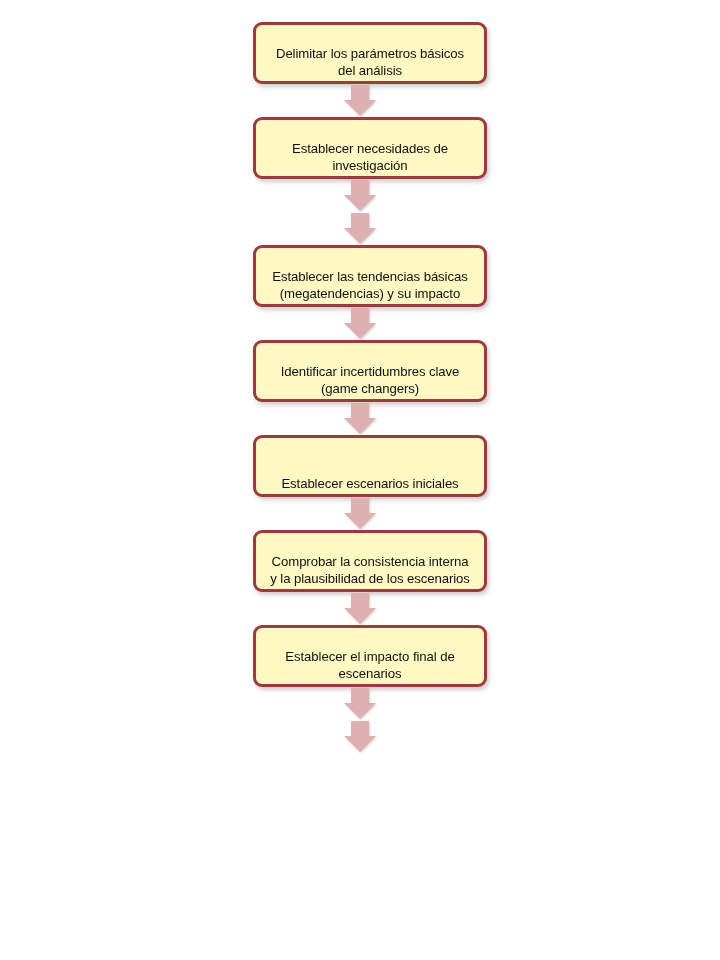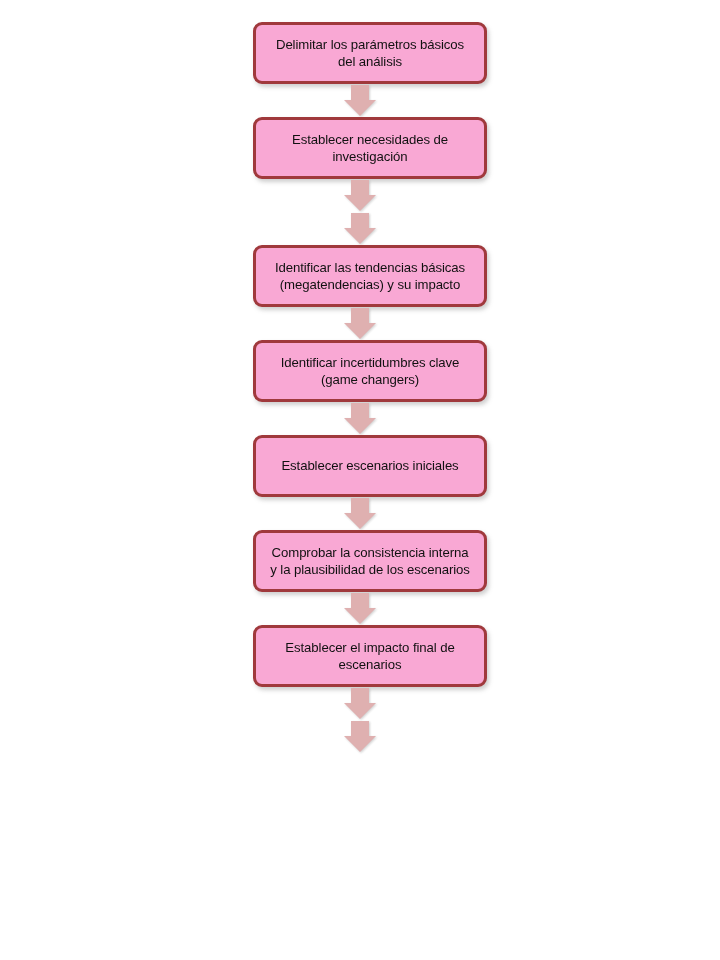--- a/index.html
+++ b/index.html
@@ -39,23 +39,23 @@
     width: 100%;
   }
 
   .step-box {
     position: relative;
     width: 234px;
     height: 62px;
     box-sizing: border-box;
     border: 3px solid #a0393c;
     border-radius: 9px;
-    background: #f9a8d4;
+    background: #fef9c3;
     display: flex;
-    align-items: center;
+    align-items: flex-end;
     justify-content: center;
     padding: 2px 8px;
     box-shadow: 2px 3px 4px rgba(130,130,130,0.38);
     margin-left: 20px;
   }
 
   .step-text {
     display: block;
     width: 100%;
     text-align: center;
@@ -109,21 +109,21 @@
           <path d="M7 0 H25 V15 H32 L16 31 L0 15 H7 Z" fill="#dfb0b0"></path>
         </svg>
       </div>
       <div class="arrow-slot">
         <svg class="arrow-down" viewBox="0 0 32 31">
           <path d="M7 0 H25 V15 H32 L16 31 L0 15 H7 Z" fill="#dfb0b0"></path>
         </svg>
       </div>
       <div class="step-wrap">
         <div class="step-box">
-          <span class="step-text">Identificar las tendencias básicas
+          <span class="step-text">Establecer las tendencias básicas
 (megatendencias) y su  impacto</span>
         </div>
       </div>
       <div class="arrow-slot">
         <svg class="arrow-down" viewBox="0 0 32 31">
           <path d="M7 0 H25 V15 H32 L16 31 L0 15 H7 Z" fill="#dfb0b0"></path>
         </svg>
       </div>
       <div class="step-wrap">
         <div class="step-box">

